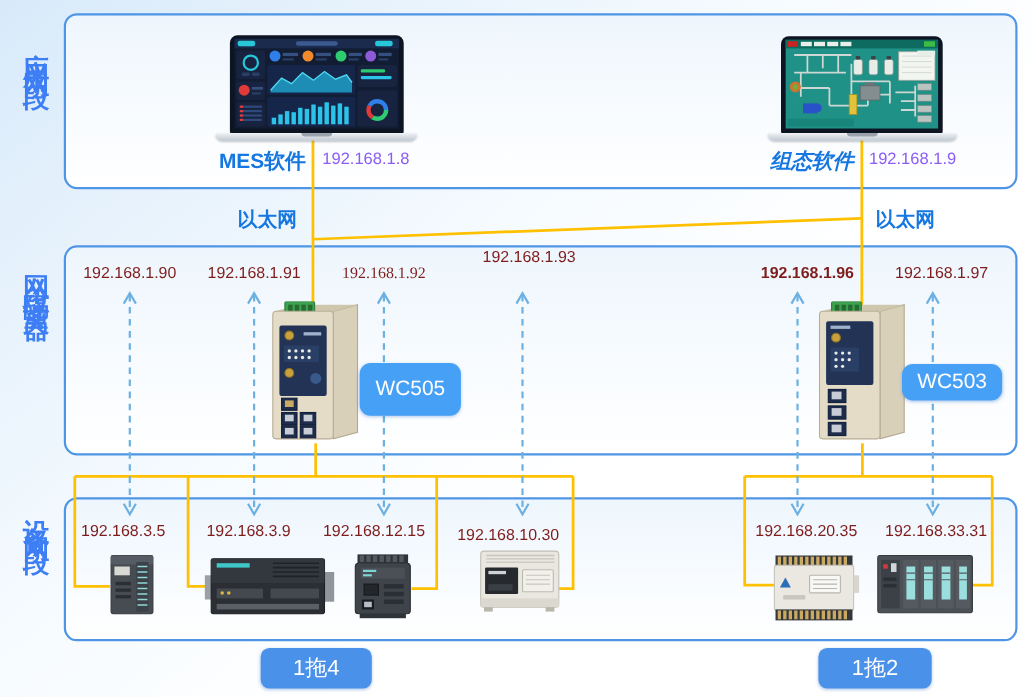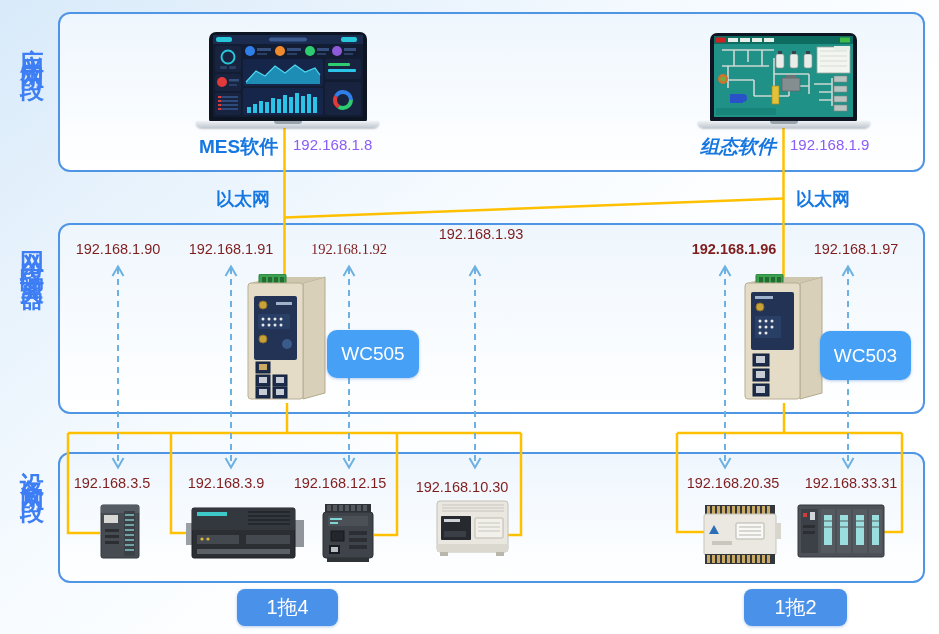--- a/index.html
+++ b/index.html
@@ -311,21 +311,21 @@
         <rect x="13" y="82" width="9" height="7" fill="#c8ccd4"></rect>
       <rect x="10" y="95" width="16" height="12" fill="#1c2c4a" stroke="#10203a"></rect>
         <rect x="13" y="97" width="9" height="7" fill="#c8ccd4"></rect>
       <rect x="10" y="110" width="16" height="12" fill="#1c2c4a" stroke="#10203a"></rect>
         <rect x="13" y="112" width="9" height="7" fill="#c8ccd4"></rect>
     </g>
   </svg>
 </div>
 
 <div class="badge" style="left:327px;top:330px;width:92px;height:48px;">WC505</div>
-<div class="badge" style="left:820px;top:331px;width:91px;height:49px;">WC503</div>
+<div class="badge" style="left:820px;top:331px;width:91px;height:33px;">WC503</div>
 
 <div class="ip-label" style="left:112px;top:475px;">192.168.3.5</div>
 <div class="ip-label" style="left:226px;top:475px;">192.168.3.9</div>
 <div class="ip-label" style="left:340px;top:475px;text-align:center;">192.168.12.15</div>
 <div class="ip-label" style="left:462px;top:479px;">192.168.10.30</div>
 <div class="ip-label" style="left:733px;top:475px;">192.168.20.35</div>
 <div class="ip-label" style="left:851px;top:475px;">192.168.33.31</div>
 
 <div class="abs" style="left:100px;top:503px;">
   <svg width="40" height="57" viewBox="0 0 40 57">

